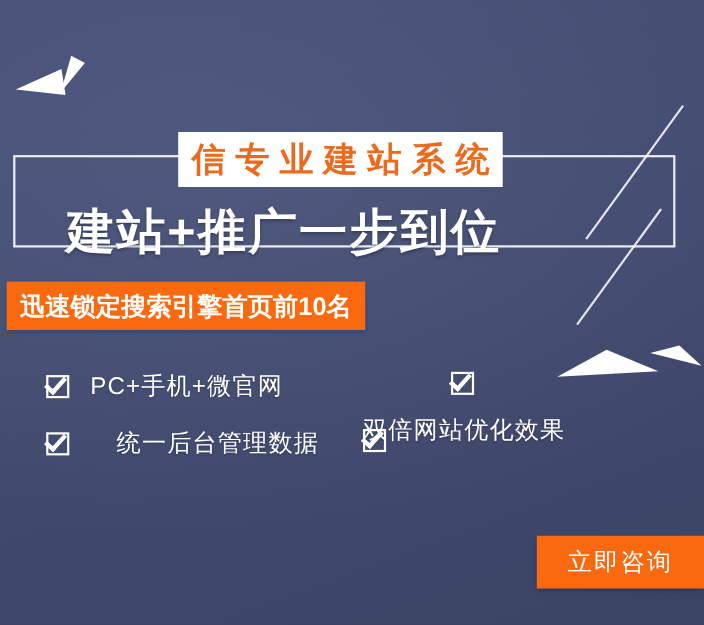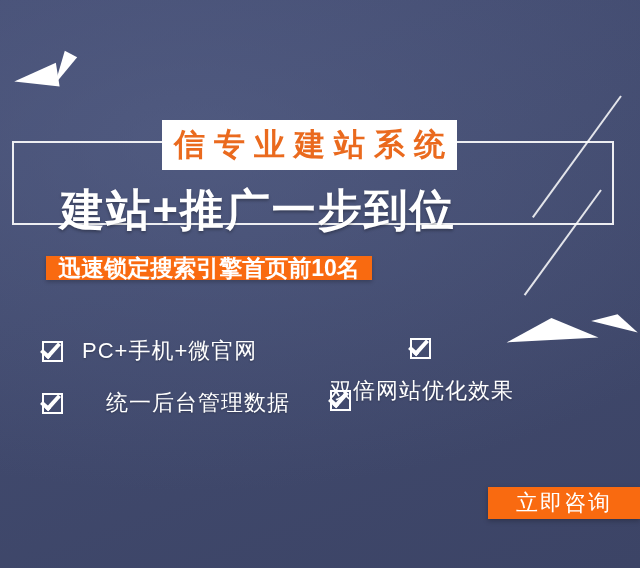--- a/index.html
+++ b/index.html
@@ -137,28 +137,27 @@
     font-weight: bold;
     letter-spacing: 2px;
     white-space: nowrap;
     text-shadow: 0 2px 3px rgba(0,0,0,0.28);
   }
 
   
   .strip {
     position: absolute;
     top: 256px;
-    height: 24px;
+    height: 44px;
     background: #f96a10;
     display: flex;
     align-items: center;
     justify-content: center;
     box-sizing: border-box;
     box-shadow: 0 2px 4px rgba(0,0,0,0.22);
-    margin-left: 40px;
   }
   .strip-left  { left: 6px;   width: 326px; }
   .strip-right { left: 348px; width: 290px; }
 
   .strip-text {
     color: #ffffff;
     font-size: 23px;
     font-weight: bold;
     white-space: nowrap;
     letter-spacing: 0px;
@@ -217,21 +216,21 @@
     letter-spacing: 1px;
     text-shadow: 0 1px 2px rgba(0,0,0,0.25);
   }
 
   
   .cta {
     position: absolute;
     left: 488px;
     top: 487px;
     width: 152px;
-    height: 32px;
+    height: 48px;
     background: #f96a10;
     border: none;
     cursor: pointer;
     display: flex;
     align-items: center;
     justify-content: center;
     box-shadow: 0 2px 5px rgba(0,0,0,0.25);
     padding: 0;
   }
   .cta-text {

